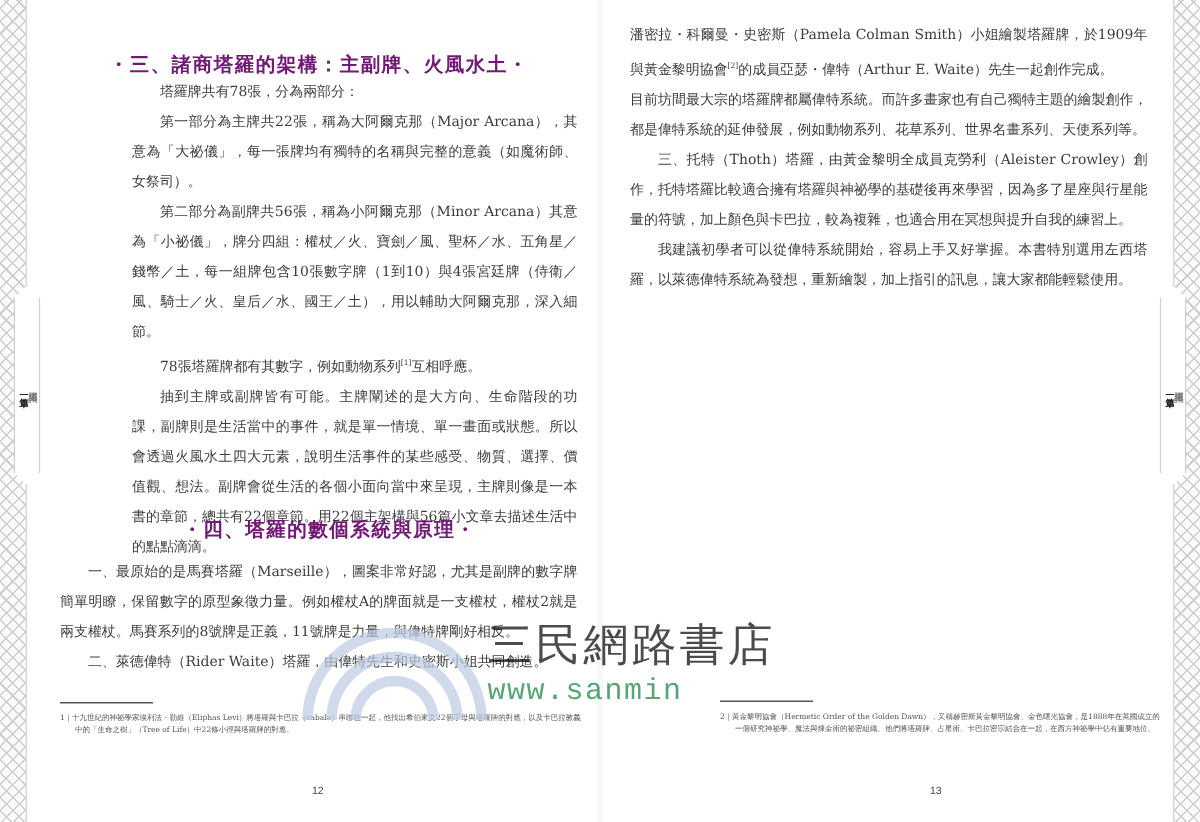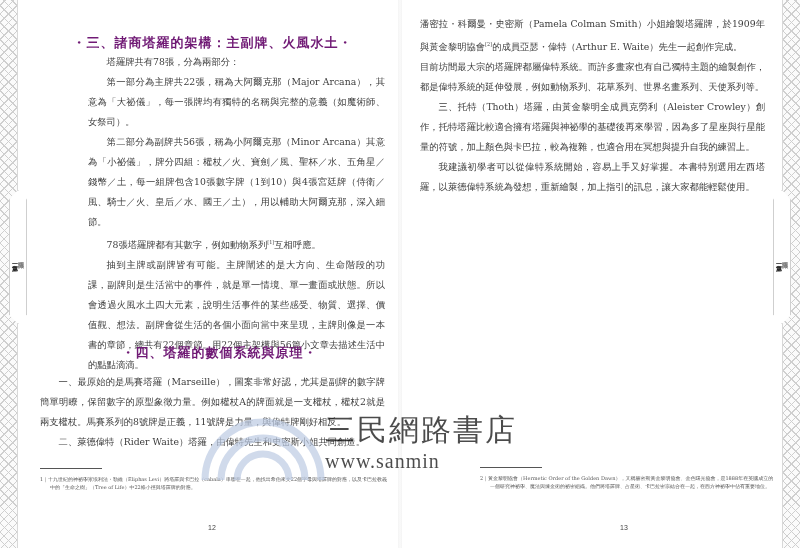--- a/index.html
+++ b/index.html
@@ -58,22 +58,22 @@
   .watermark {
     position: absolute; left: 325px; top: 410px; width: 300px; height: 70px;
     pointer-events: none;
   }
   .wm-arcs { position: absolute; left: -130px; top: 0; }
   .wm-cn {
     position: absolute; left: 0; top: 0; font-size: 30px; color: #000000;
     font-family: "DejaVu Serif", serif; letter-spacing: 2px; opacity: .7;
   }
   .wm-url {
-    position: absolute; left: 0; top: 40px; font-size: 20px; color: #000000;
-    font-family: Liberation Serif, serif; opacity: .7; letter-spacing: 1px;
+    position: absolute; left: 0; top: 40px; font-size: 20px; color: #15803d;
+    font-family: Liberation Mono, monospace; opacity: .7; letter-spacing: 1px;
   }
 </style>
 </head>
 <body>
 
 <div class="spread">
 
   <div class="lattice left"></div>
   <div class="lattice right"></div>
   <div class="gutter"></div>

